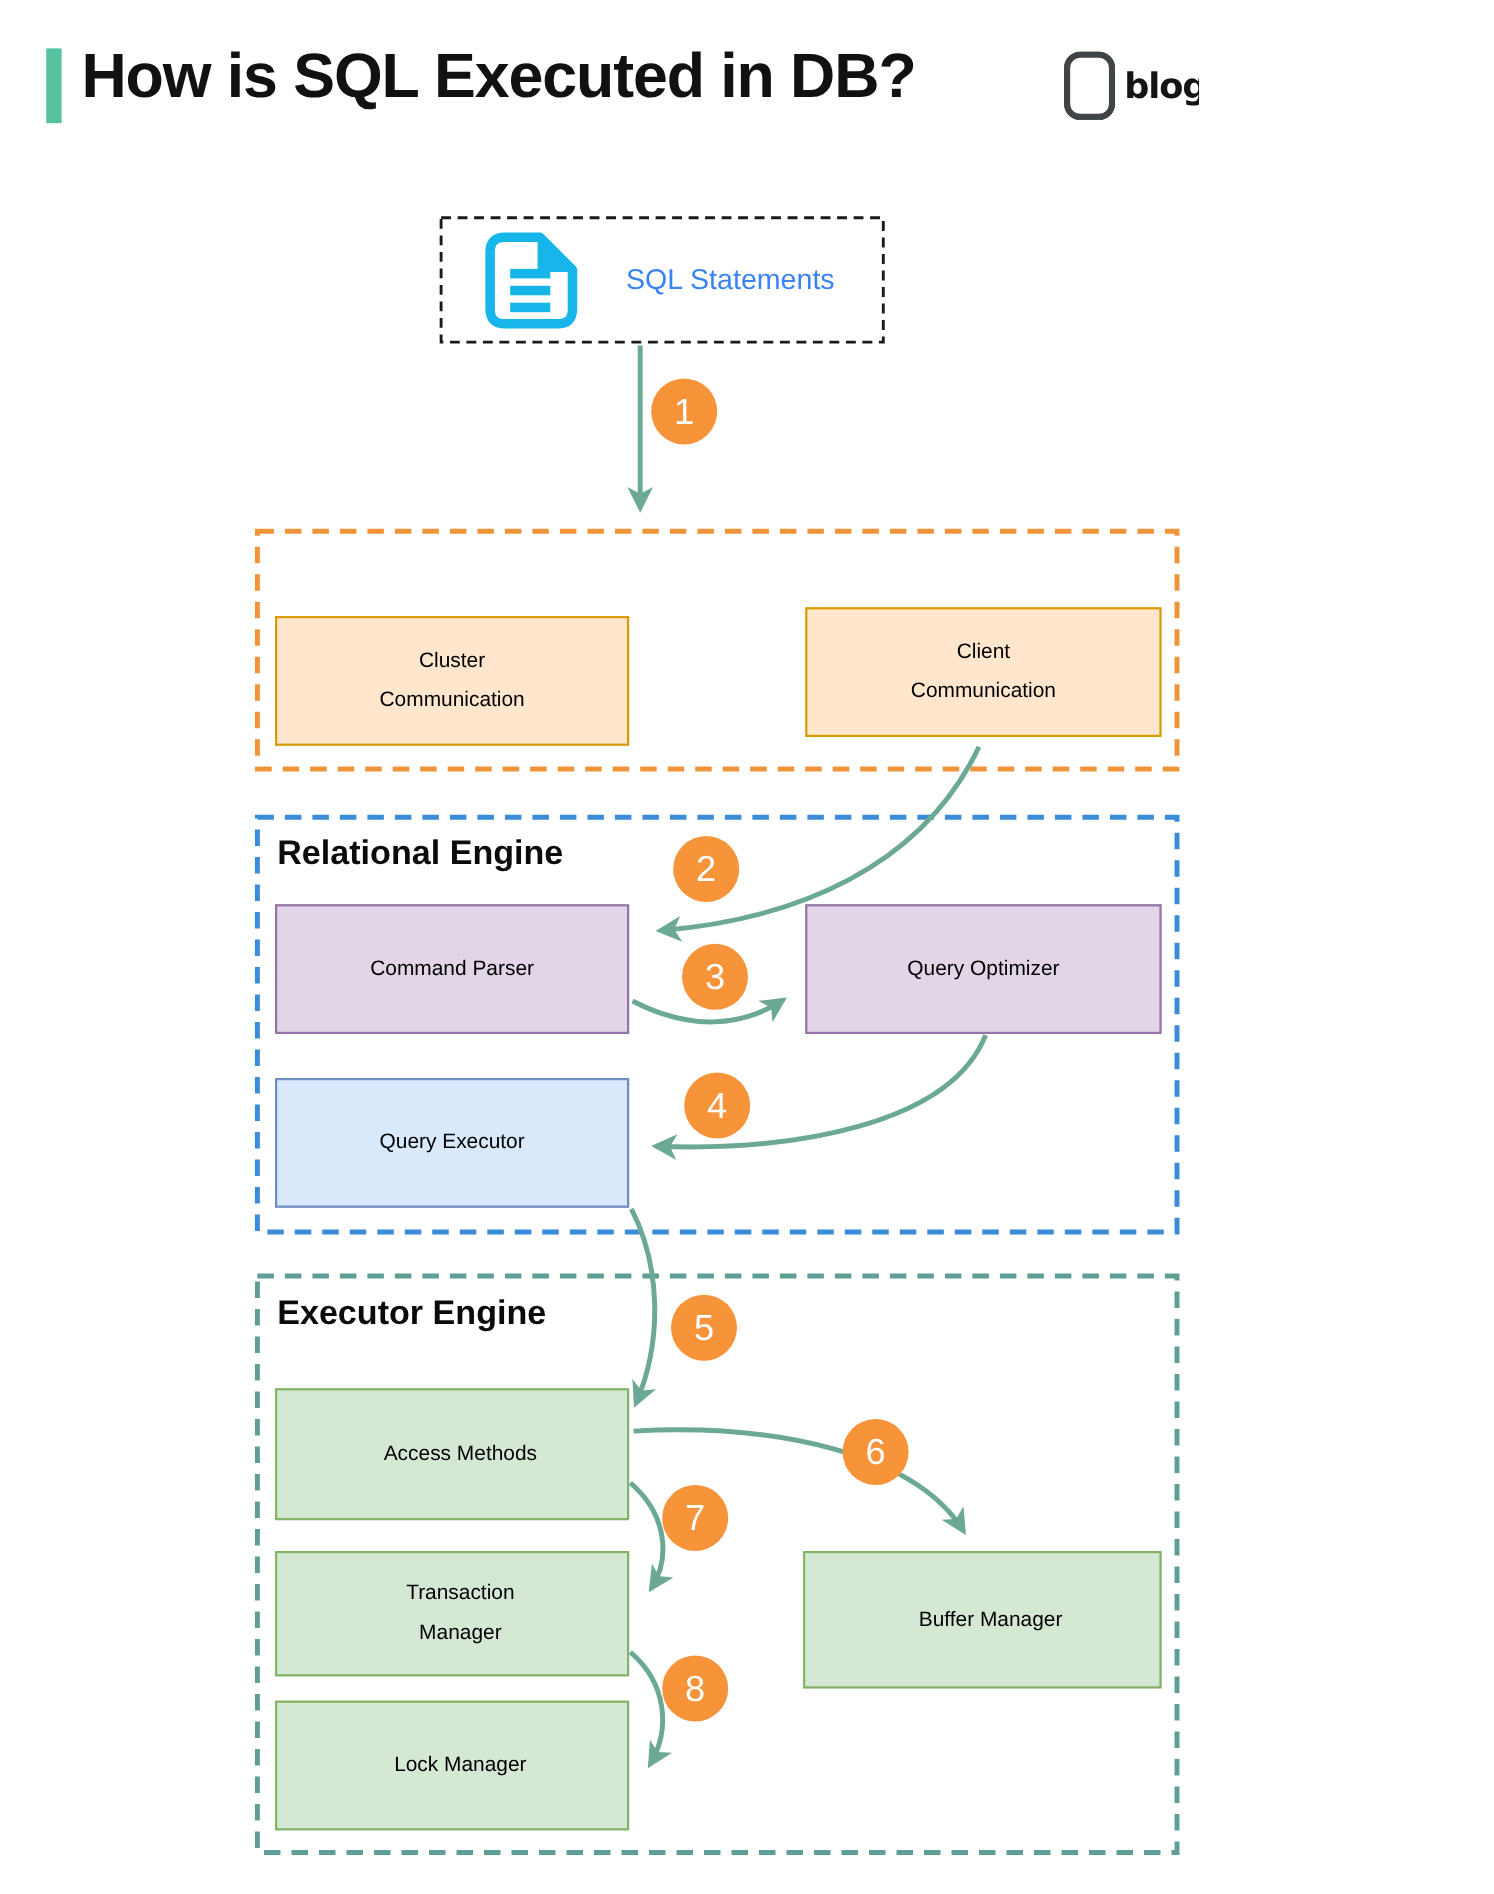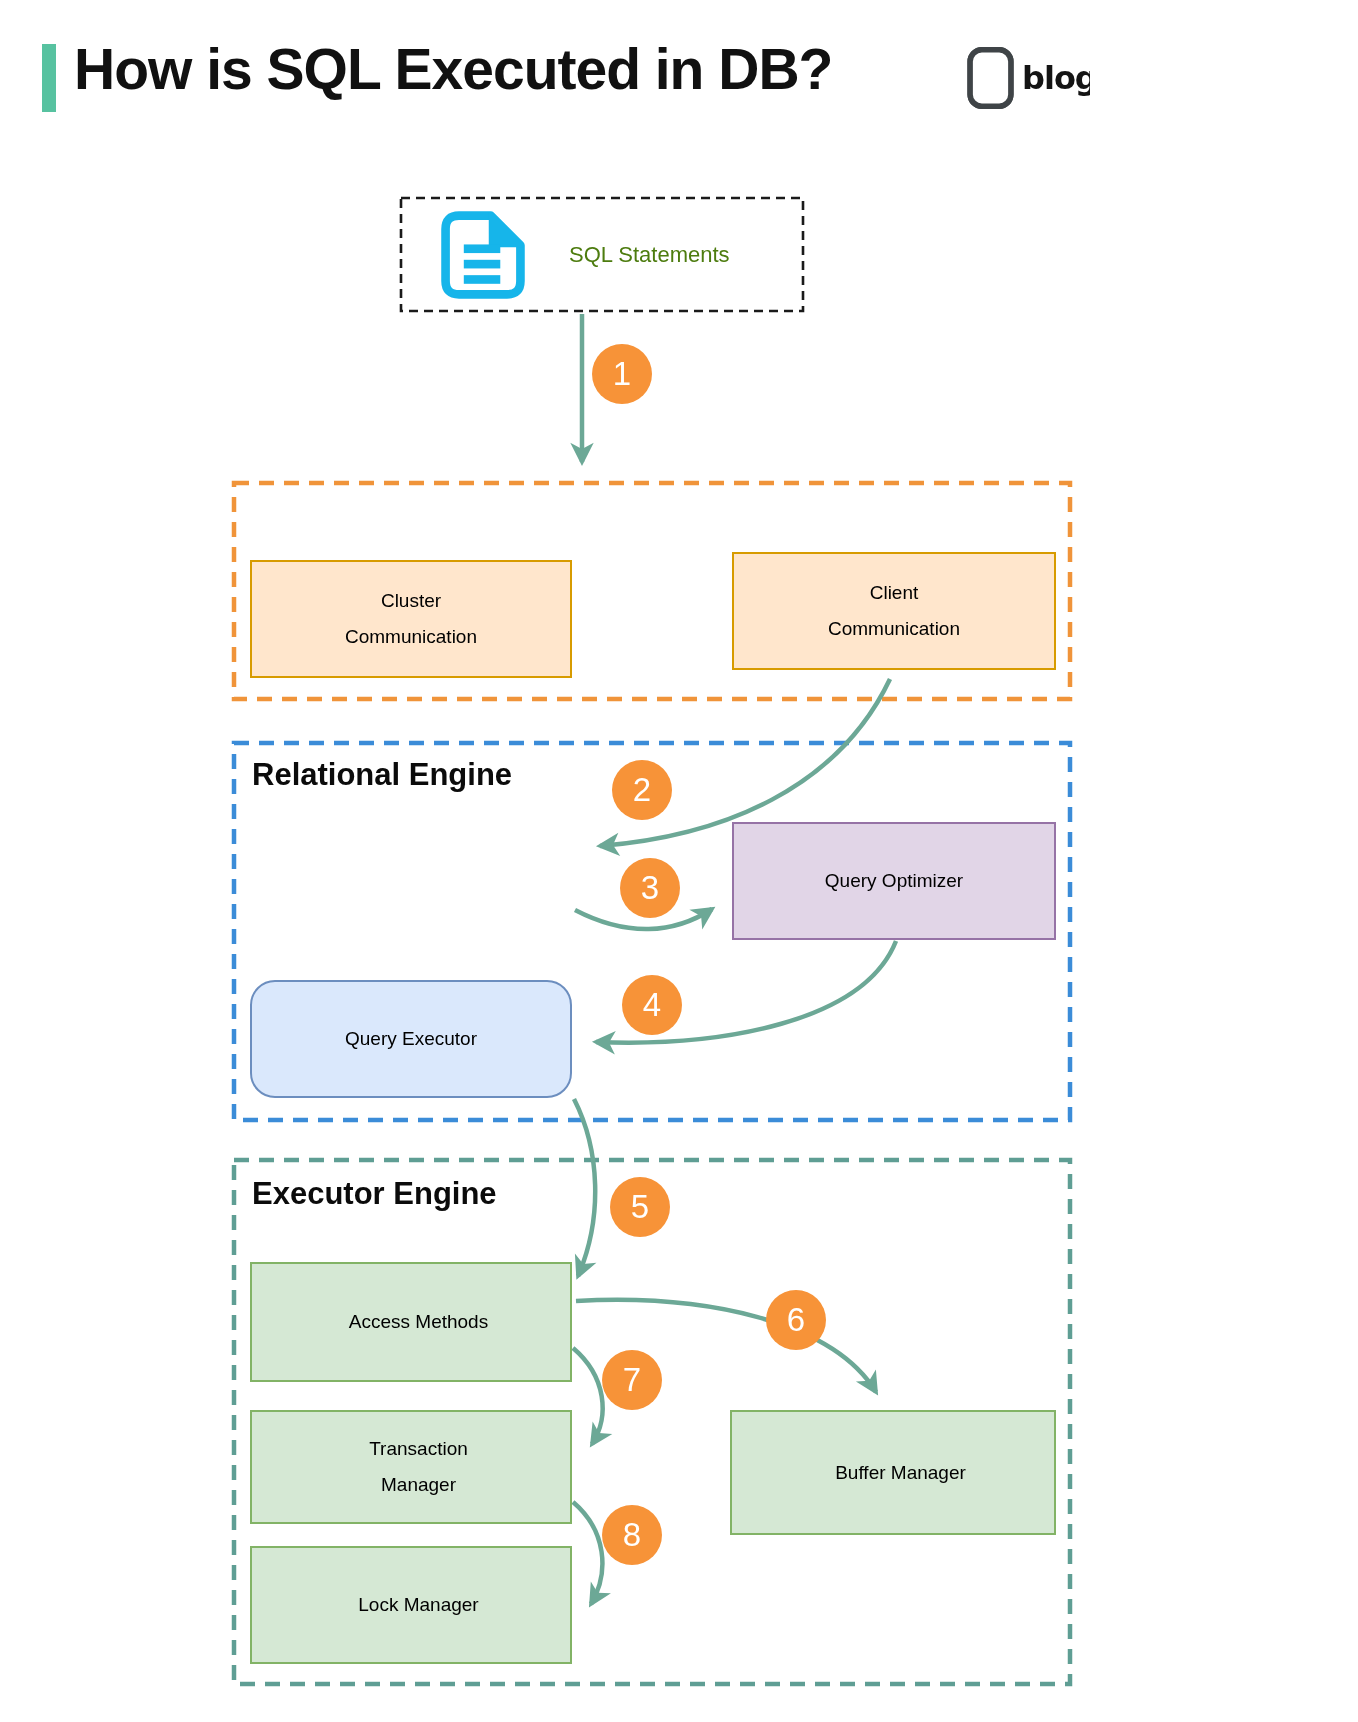--- a/index.html
+++ b/index.html
@@ -28,29 +28,29 @@
   
   .zone-label{position:absolute;font-size:31px;font-weight:700;color:#0b0b0b;white-space:nowrap;}
   
   .node{
     position:absolute;display:flex;align-items:center;justify-content:center;text-align:center;
     font-size:19px;line-height:36px;color:#000;white-space:pre-line;border-style:solid;border-width:2px;
     box-sizing:border-box;
   }
   .node.peach {background:var(--c-peach_fill); border-color:var(--c-peach_stroke);}
   .node.purple{background:var(--c-purple_fill);border-color:var(--c-purple_stroke);}
-  .node.blue  {background:var(--c-blue_fill);  border-color:var(--c-blue_stroke);border-radius:25px;}
+  .node.blue  {background:var(--c-blue_fill);  border-color:var(--c-blue_stroke);}
   .node.green {background:var(--c-green_fill); border-color:var(--c-green_stroke);padding-left:15px;}
   
   .sql-group{position:absolute;left:389px;top:198px;width:402px;height:113px;display:flex;align-items:center;}
   .doc-icon{display:block;width:96px;height:96px;margin-left:34px;}
   .doc-outline{fill:#ffffff;stroke:var(--c-icon_cyan);stroke-width:9;stroke-linejoin:round;}
   .doc-fold{fill:var(--c-icon_cyan);}
   .doc-bar{fill:var(--c-icon_cyan);}
-  .sql-label{margin-left:38px;font-size:22px;color:#4d7c0f;}
+  .sql-label{margin-left:38px;font-size:26px;color:#3b82f6;}
   
   .step{
     position:absolute;width:60px;height:60px;border-radius:50%;background:var(--c-step_orange);
     color:#fff;font-size:33px;display:flex;align-items:center;justify-content:center;
   }
 </style>
 </head>
 <body>
 
 <div class="canvas">
@@ -101,20 +101,21 @@
     <div class="sql-label">SQL Statements</div>
   </div>
 
   <div class="zone-label" style="left:240px;top:757px">Relational Engine</div>
   <div class="zone-label" style="left:240px;top:1176px">Executor Engine</div>
 
   <div class="node peach" style="left:238px;top:560px;width:322px;height:118px">Cluster
 Communication</div>
   <div class="node peach" style="left:720px;top:552px;width:324px;height:118px">Client
 Communication</div>
+  <div class="node purple" style="left:238px;top:822px;width:322px;height:118px">Command Parser</div>
   <div class="node purple" style="left:720px;top:822px;width:324px;height:118px">Query Optimizer</div>
   <div class="node blue" style="left:238px;top:980px;width:322px;height:118px">Query Executor</div>
   <div class="node green" style="left:238px;top:1262px;width:322px;height:120px">Access Methods</div>
   <div class="node green" style="left:238px;top:1410px;width:322px;height:114px">Transaction
 Manager</div>
   <div class="node green" style="left:238px;top:1546px;width:322px;height:118px">Lock Manager</div>
   <div class="node green" style="left:718px;top:1410px;width:326px;height:125px">Buffer Manager</div>
 
   <div class="step" style="left:580px;top:344px">1</div>
   <div class="step" style="left:600px;top:760px">2</div>

